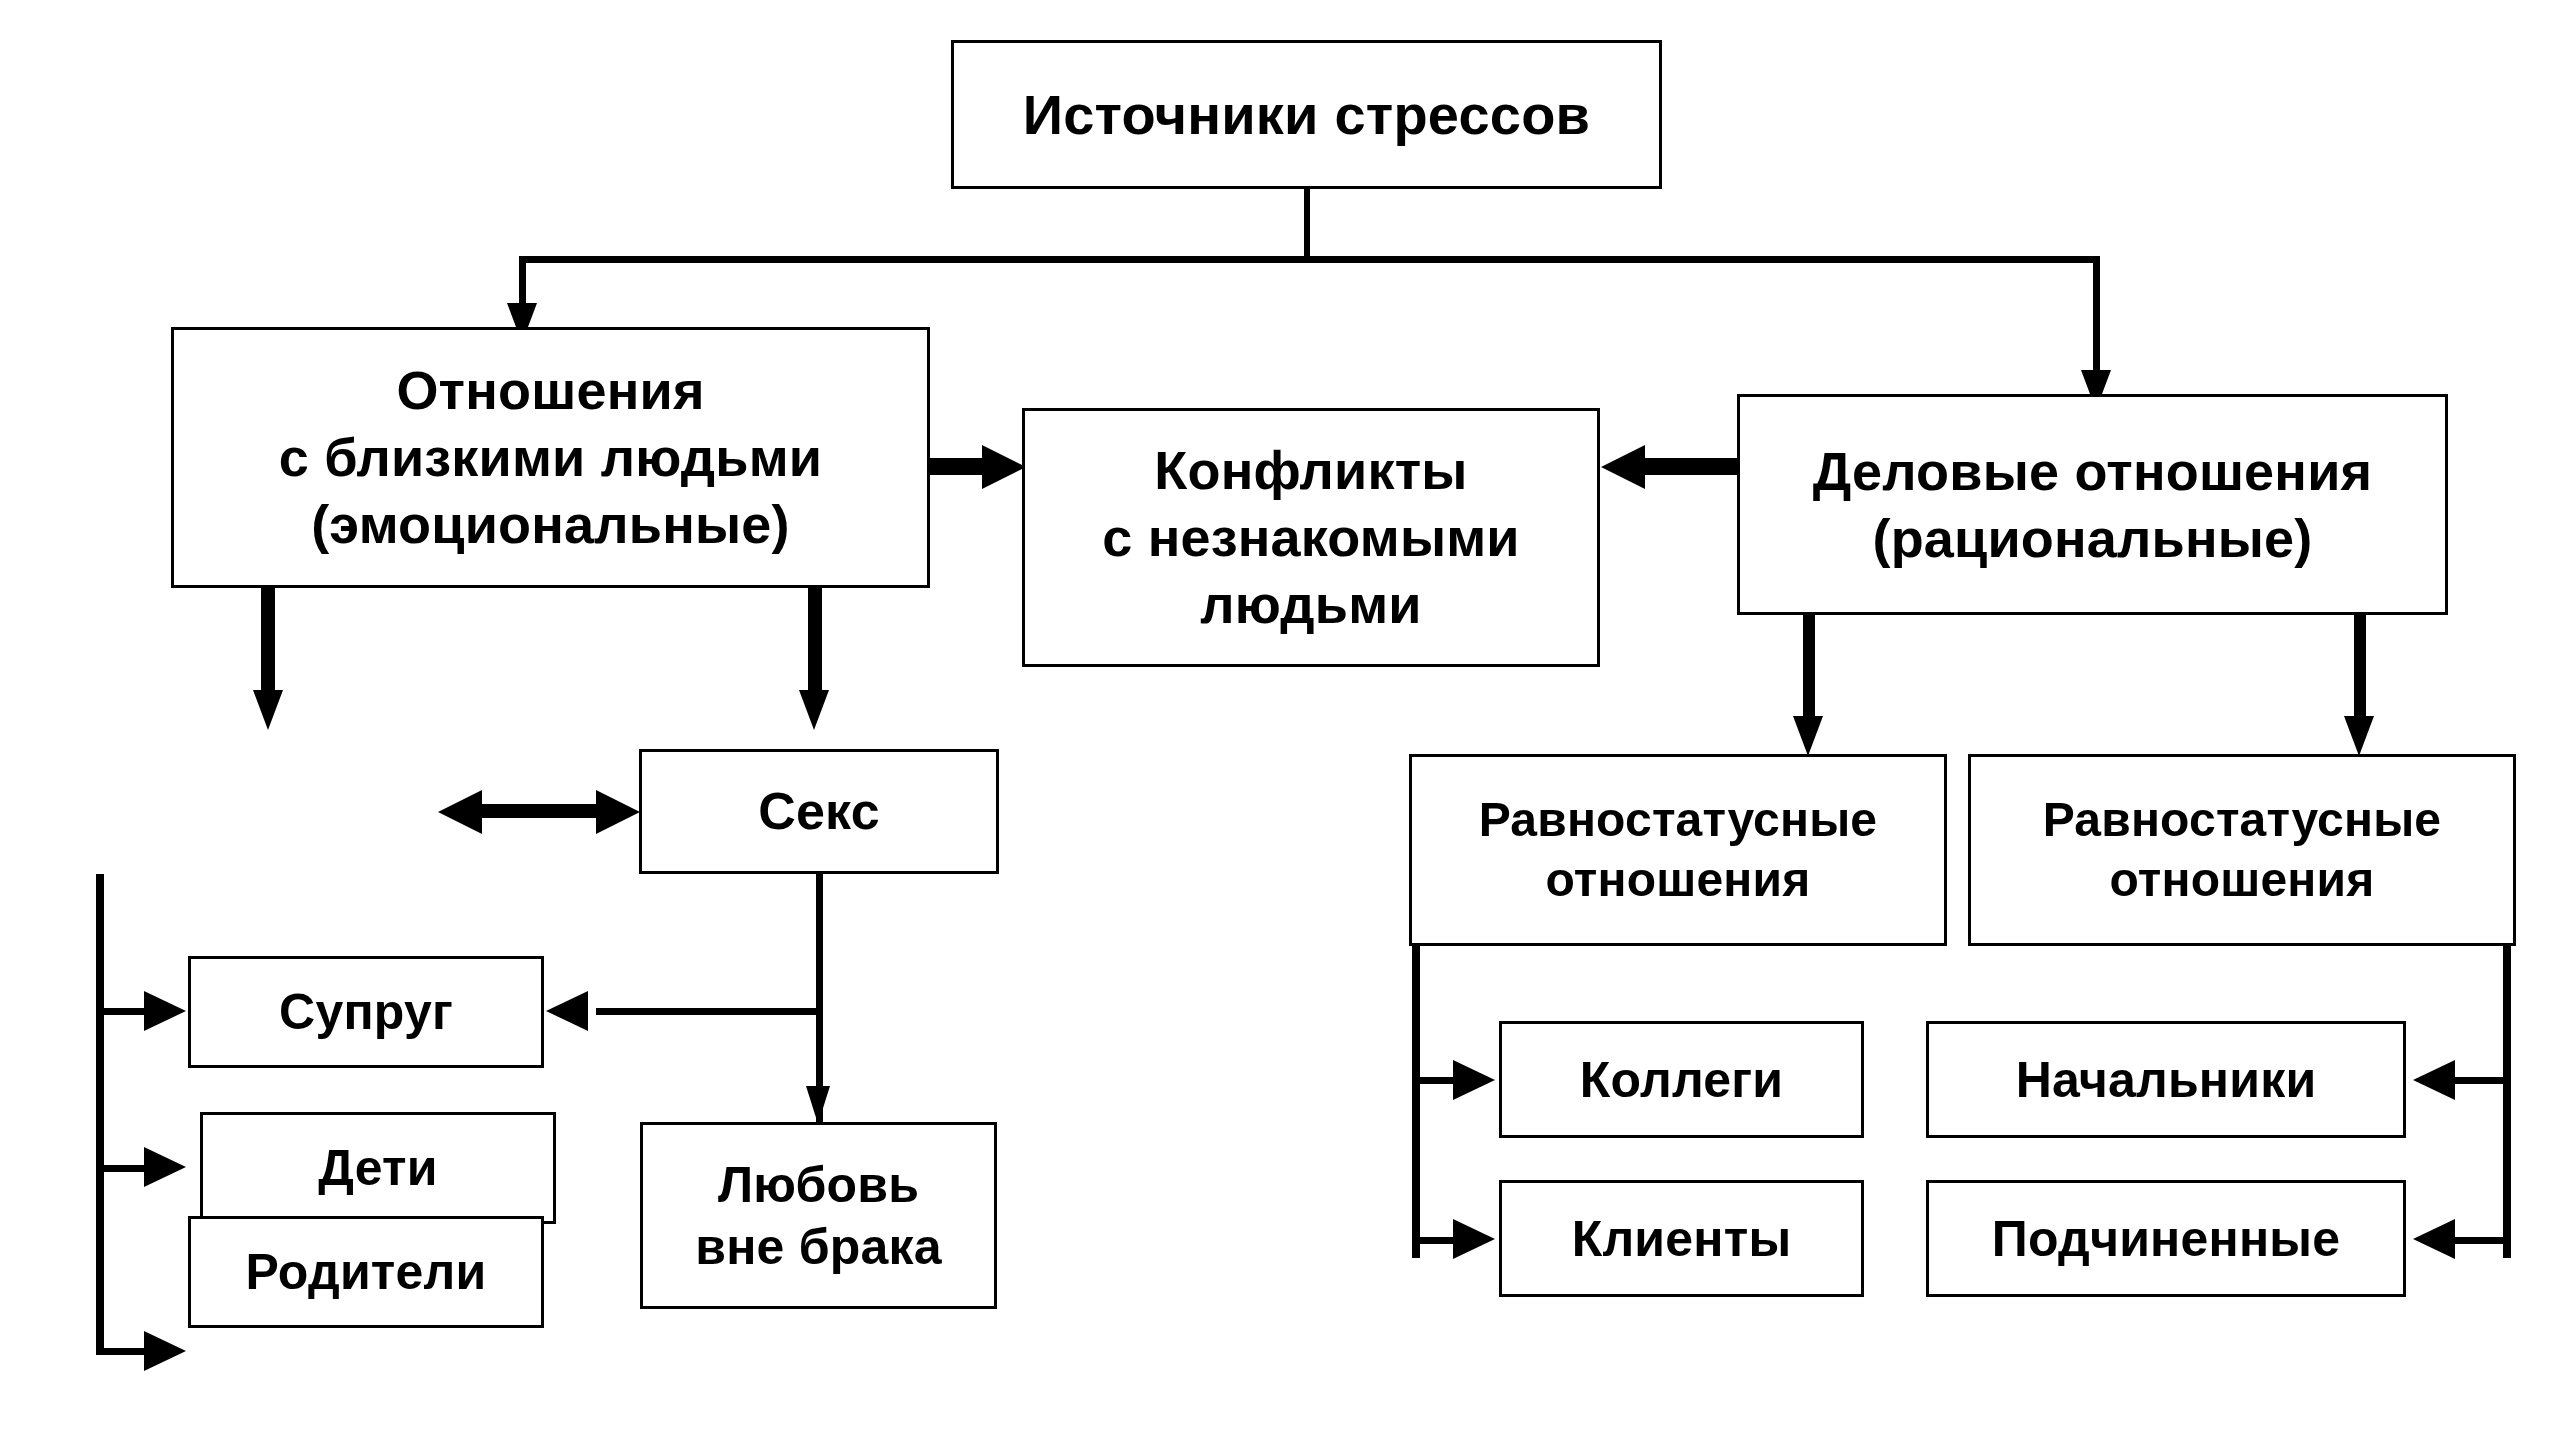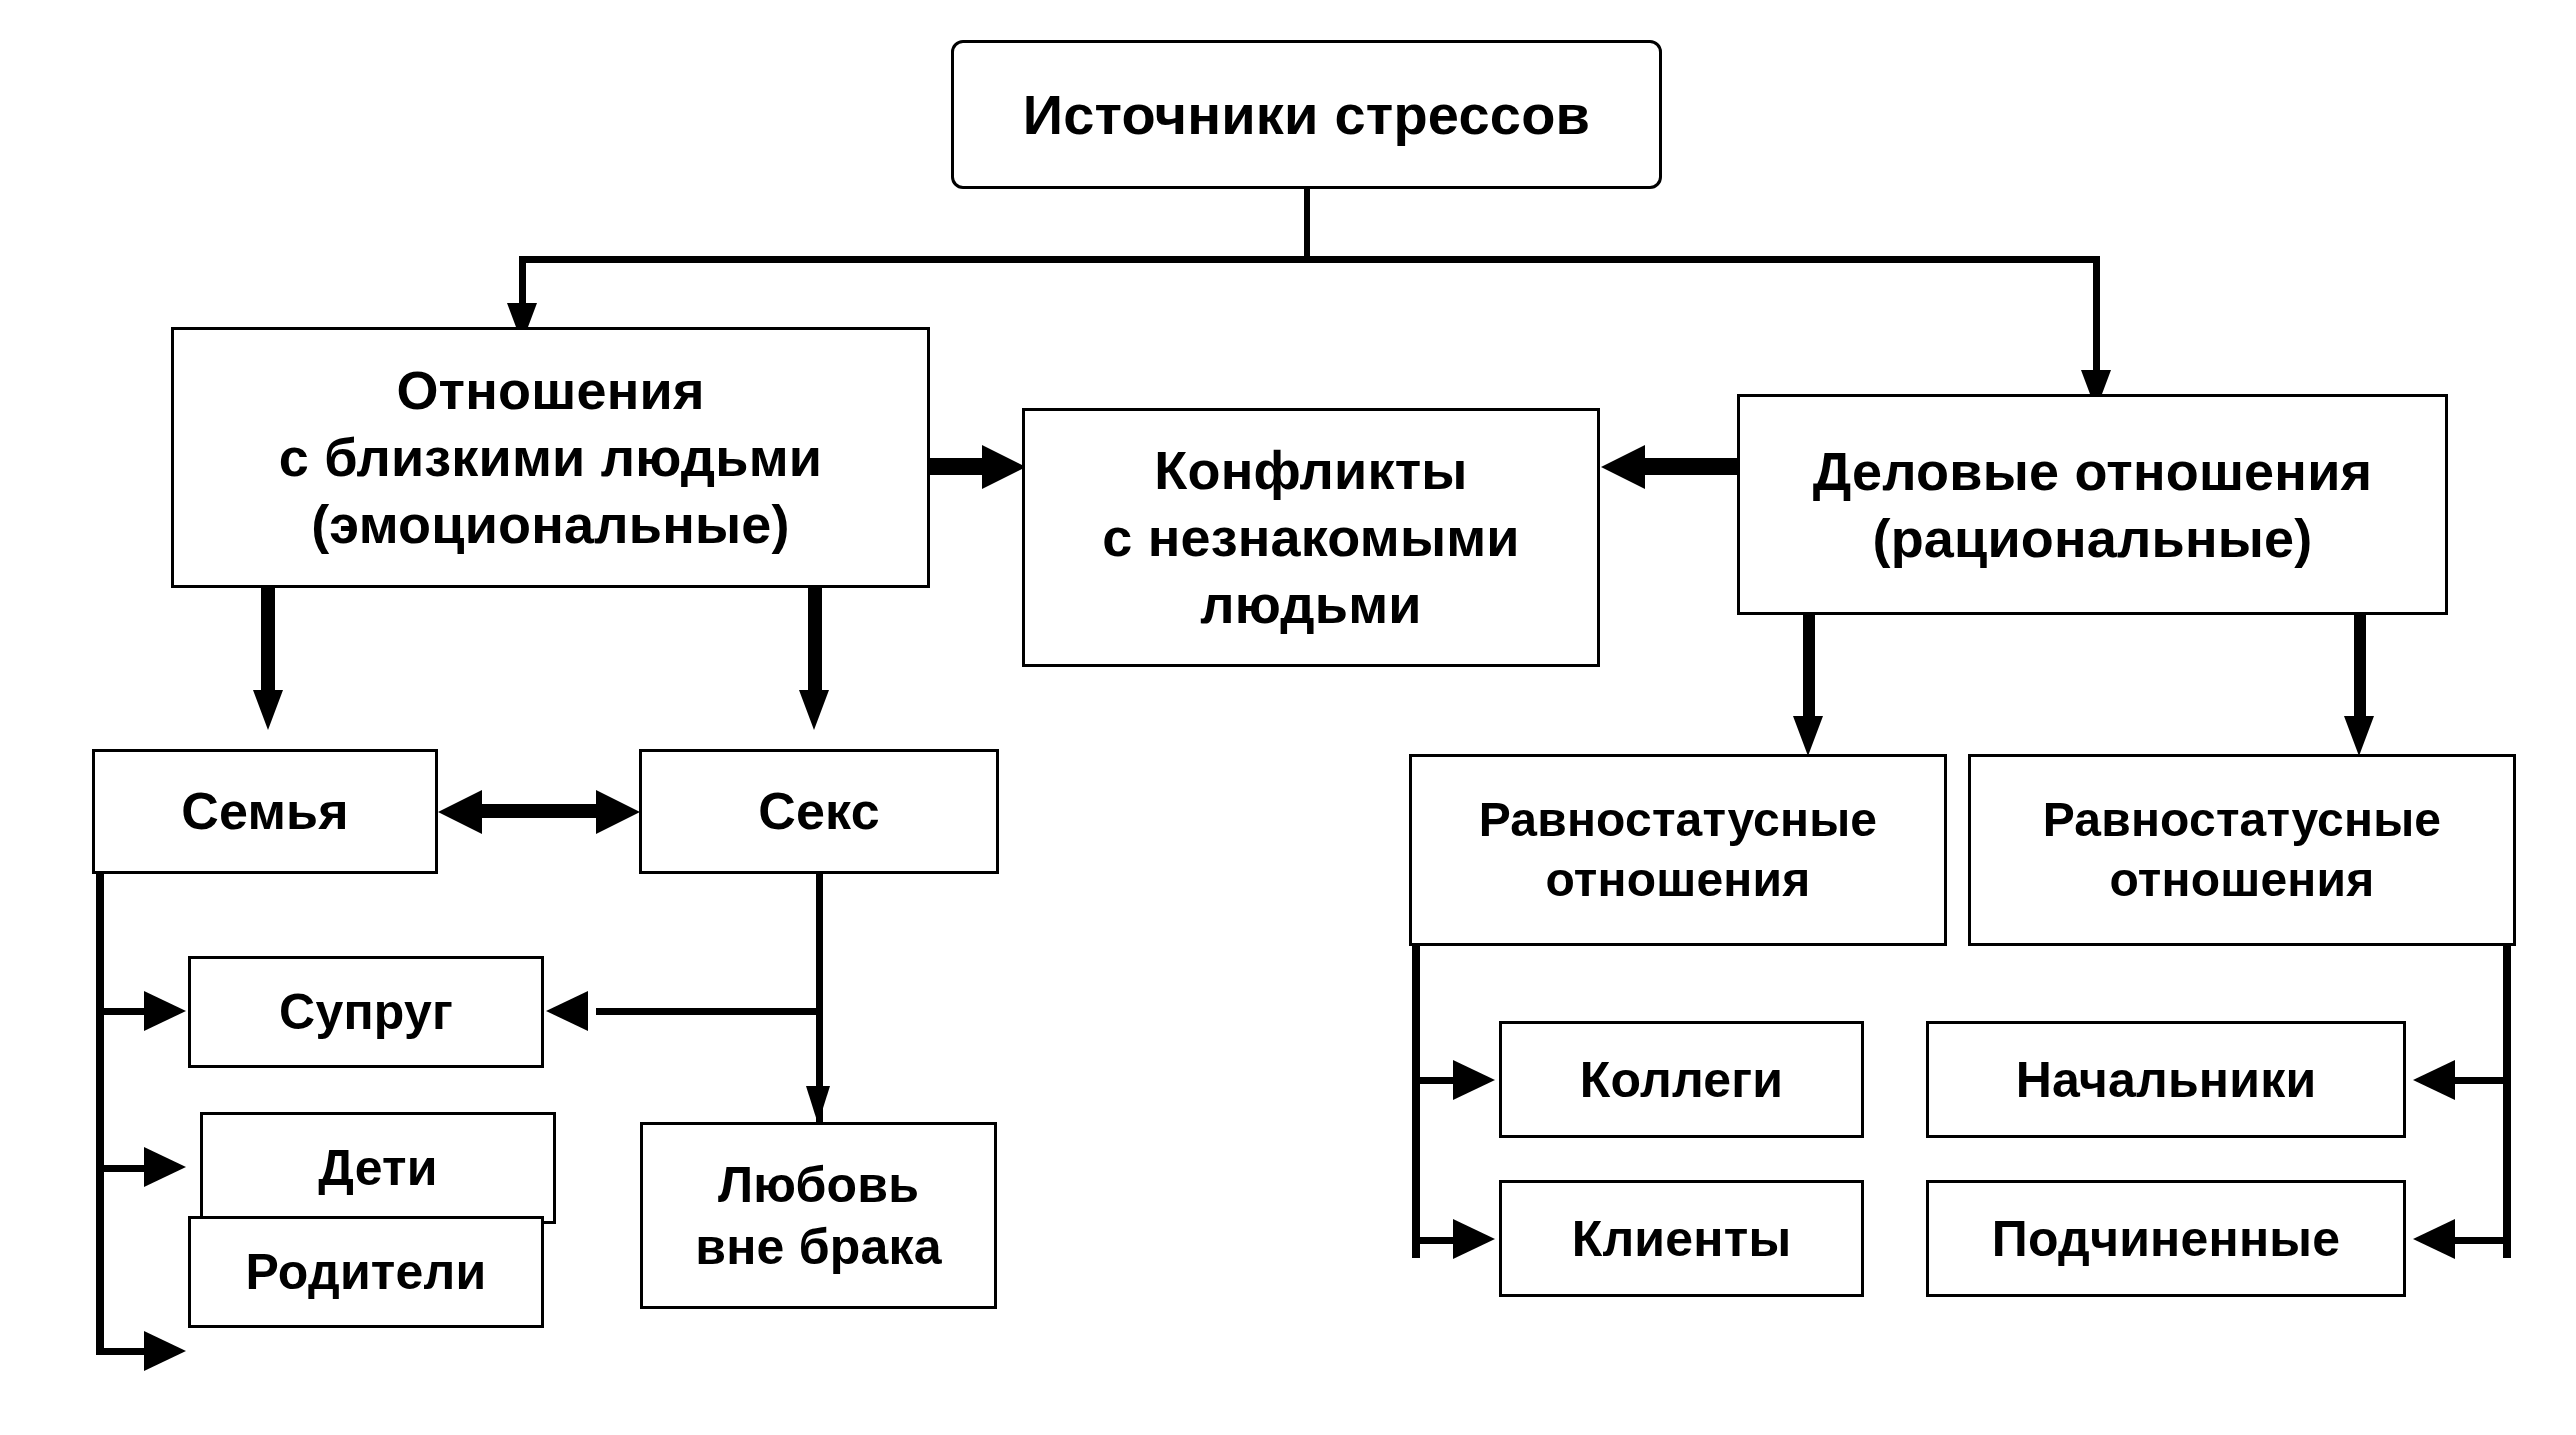--- a/index.html
+++ b/index.html
@@ -29,21 +29,21 @@
     color: #000000;
     font-weight: 700;
     line-height: 1.24;
     letter-spacing: 0.2px;
     z-index: 5;
   }
   .node .lines {
     padding: 0 9.6px;
     white-space: pre-line;
   }
-  .n-root   { font-size: 56px; border-radius: 12px; }
+  .n-root   { font-size: 56px; }
   .n-big    { font-size: 54px; }
   .n-mid    { font-size: 52px; }
   .n-leaf   { font-size: 50px; }
   .n-small  { font-size: 48px; }
 
   
   .hline, .vline {
     position: absolute;
     background: #000000;
     z-index: 2;
@@ -126,23 +126,20 @@
 
   <div class="hline" style="left:1645px; top:458px; width:92px; height:17.3px;"></div>
   <div class="arrow-left" style="left:1601px; top:445px;"></div>
 
   <div class="vline" style="left:261px; top:588px; width:13.5px; height:106px;"></div>
   <div class="arrow-down" style="left:253px; top:690px;"></div>
 
   <div class="vline" style="left:808px; top:588px; width:13.5px; height:106px;"></div>
   <div class="arrow-down" style="left:799px; top:690px;"></div>
 
-  <div class="node n-mid" style="left:92px; top:749px; width:346px; height:125px;">
-    <span class="lines">Семья</span>
-  </div>
 
   <div class="node n-mid" style="left:639px; top:749px; width:360px; height:125px;">
     <span class="lines">Секс</span>
   </div>
 
   <div class="hline" style="left:477px; top:804px; width:125px; height:13.5px;"></div>
   <div class="arrow-left" style="left:438px; top:790px;"></div>
   <div class="arrow-right" style="left:596px; top:790px;"></div>
 
   <div class="vline" style="left:96px; top:874px; width:7.7px; height:480px;"></div>

